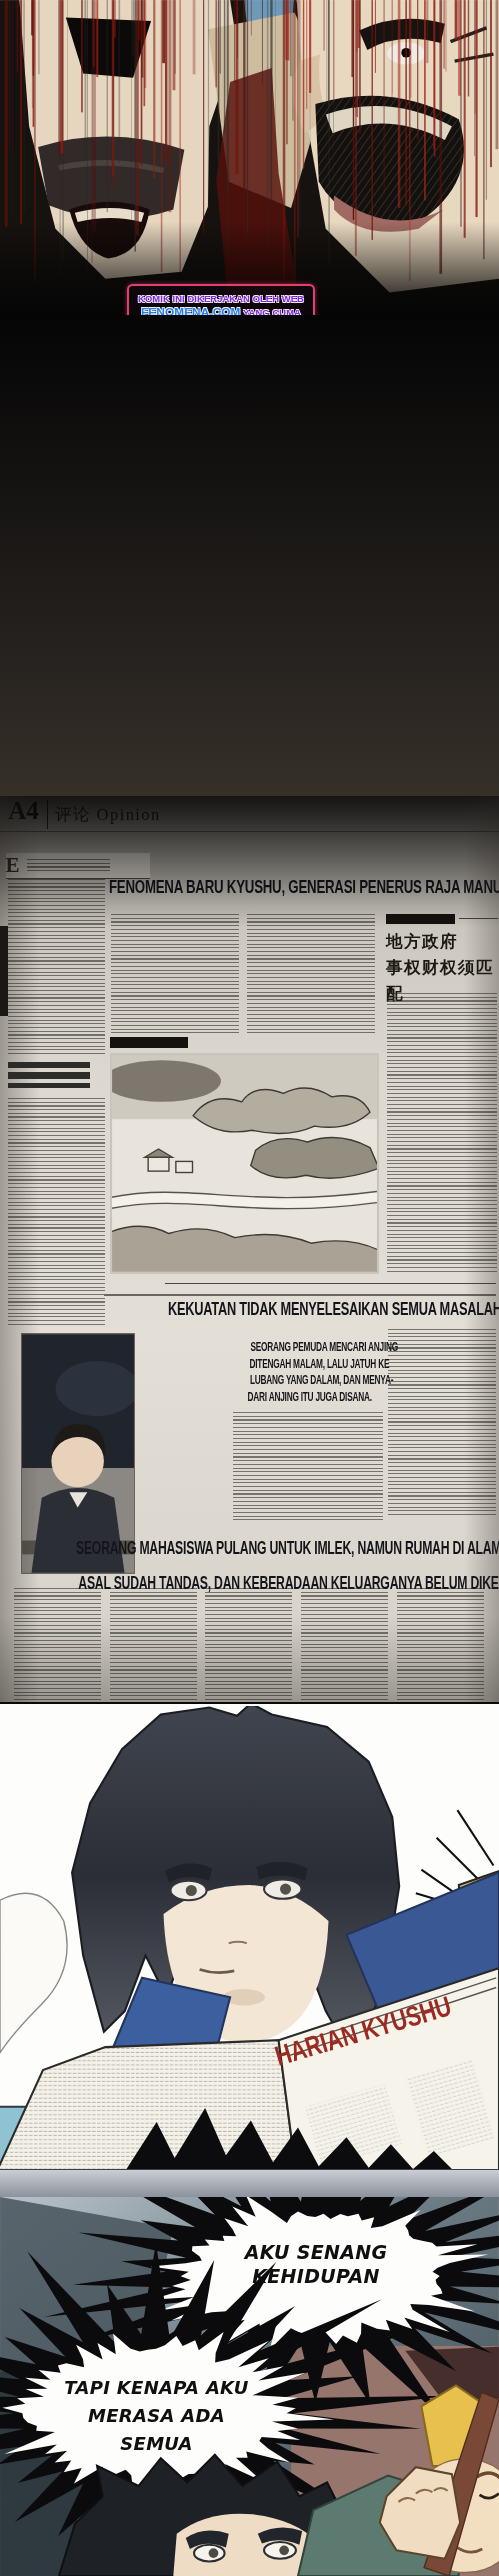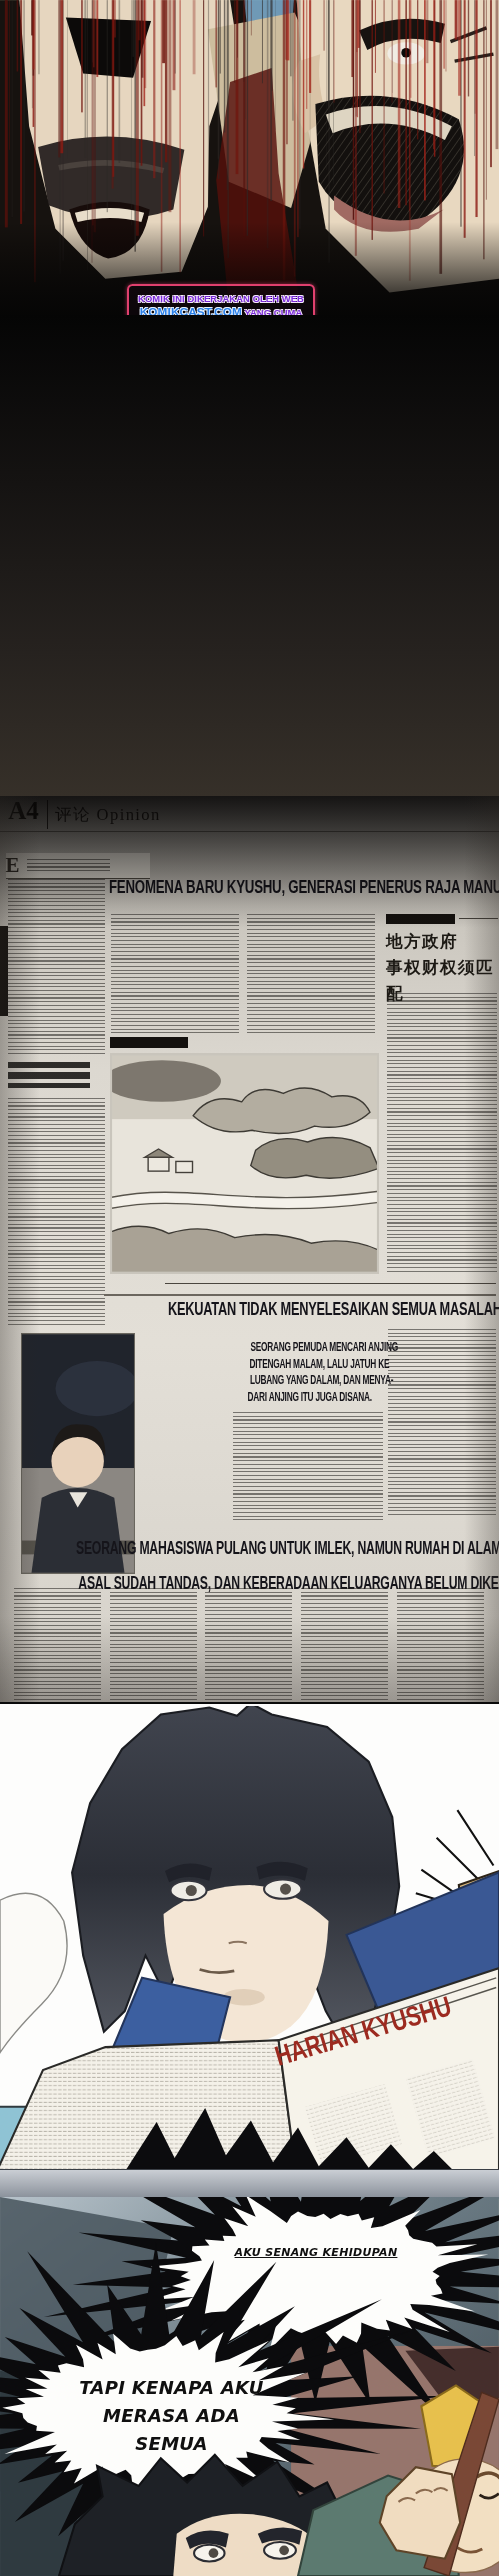--- a/index.html
+++ b/index.html
@@ -52,22 +52,22 @@
   #panel-white{left:0;top:1704px;width:499px;height:467px;background:#fdfdfc;}
   #harian{left:276px;top:2044px;width:208px;font-size:23.6px;font-weight:bold;letter-spacing:0;
      transform:rotate(-16.5deg) scale(.92,1.18);transform-origin:left center;white-space:nowrap;}
   #table-band{left:0;top:2169px;width:499px;height:29px;
      background:linear-gradient(#caced4,#878e98);border-top:1.4px solid #3a3f46;}
 
   
   #bottom-wrap{left:0;top:2197px;width:499px;height:379px;}
   .bubble-text{position:absolute;text-align:center;font-weight:bold;font-style:italic;color:#101010;
      font-family:"DejaVu Sans","Liberation Sans",sans-serif;z-index:5;}
-  #bub1{left:205px;top:2241px;width:222px;font-size:11px;line-height:23.6px;letter-spacing:0.3px;text-decoration:underline;}
-  #bub2{left:64px;top:2374px;width:215px;font-size:18px;line-height:28px;letter-spacing:0.3px;}
+  #bub1{left:205px;top:2241px;width:222px;font-size:19px;line-height:23.6px;letter-spacing:0.3px;}
+  #bub2{left:49px;top:2374px;width:215px;font-size:18px;line-height:28px;letter-spacing:0.3px;}
 </style>
 </head>
 <body>
 
 <div id="canvas">
 
   <svg id="top-art" class="abs" width="499" height="319" viewBox="0 0 720 460">
     <defs>
       <pattern id="hatch" width="9" height="9" patternTransform="rotate(35)" patternUnits="userSpaceOnUse">
         <rect width="9" height="9" fill="#13100e"></rect>
@@ -235,21 +235,21 @@
         <rect x="24" y="0" width="2.2" height="103" fill="#53100b" opacity="0.78"></rect>
         <rect x="249" y="0" width="4.1" height="130" fill="#8c1a12" opacity="0.59"></rect>
         <rect x="47" y="0" width="3.0" height="100" fill="#a3241a" opacity="0.56"></rect>
         <rect x="164" y="0" width="3.3" height="54" fill="#8c1a12" opacity="0.45"></rect>
       </g>
     <rect y="320" width="720" height="140" fill="url(#fadeb)"></rect>
   </svg>
 
   <div id="wm-box" class="abs">
     <div class="wm-t">KOMIK INI DIKERJAKAN OLEH WEB</div>
-    <div class="wm-t"><span class="wm-b wm-big">KOMIKCAST.COM</span><span> YANG CUMA</span></div>
+    <div class="wm-t"><span class="wm-b wm-big">FENOMENA.COM</span><span> YANG CUMA</span></div>
     <div class="wm-t"><span>PAKAI </span><span class="wm-b wm-huge">.COM</span><span> LAINNYA PLAGIAT!</span></div>
   </div>
 
   <div id="fade-zone" class="abs"></div>
 
   <div id="paper" class="abs"></div>
 
   <div id="pg-label" class="abs serif">A4</div>
   <div id="pg-divider" class="abs"></div>
   <div id="sec-title" class="abs serif"><span>评论</span> <span>Opinion</span></div>

